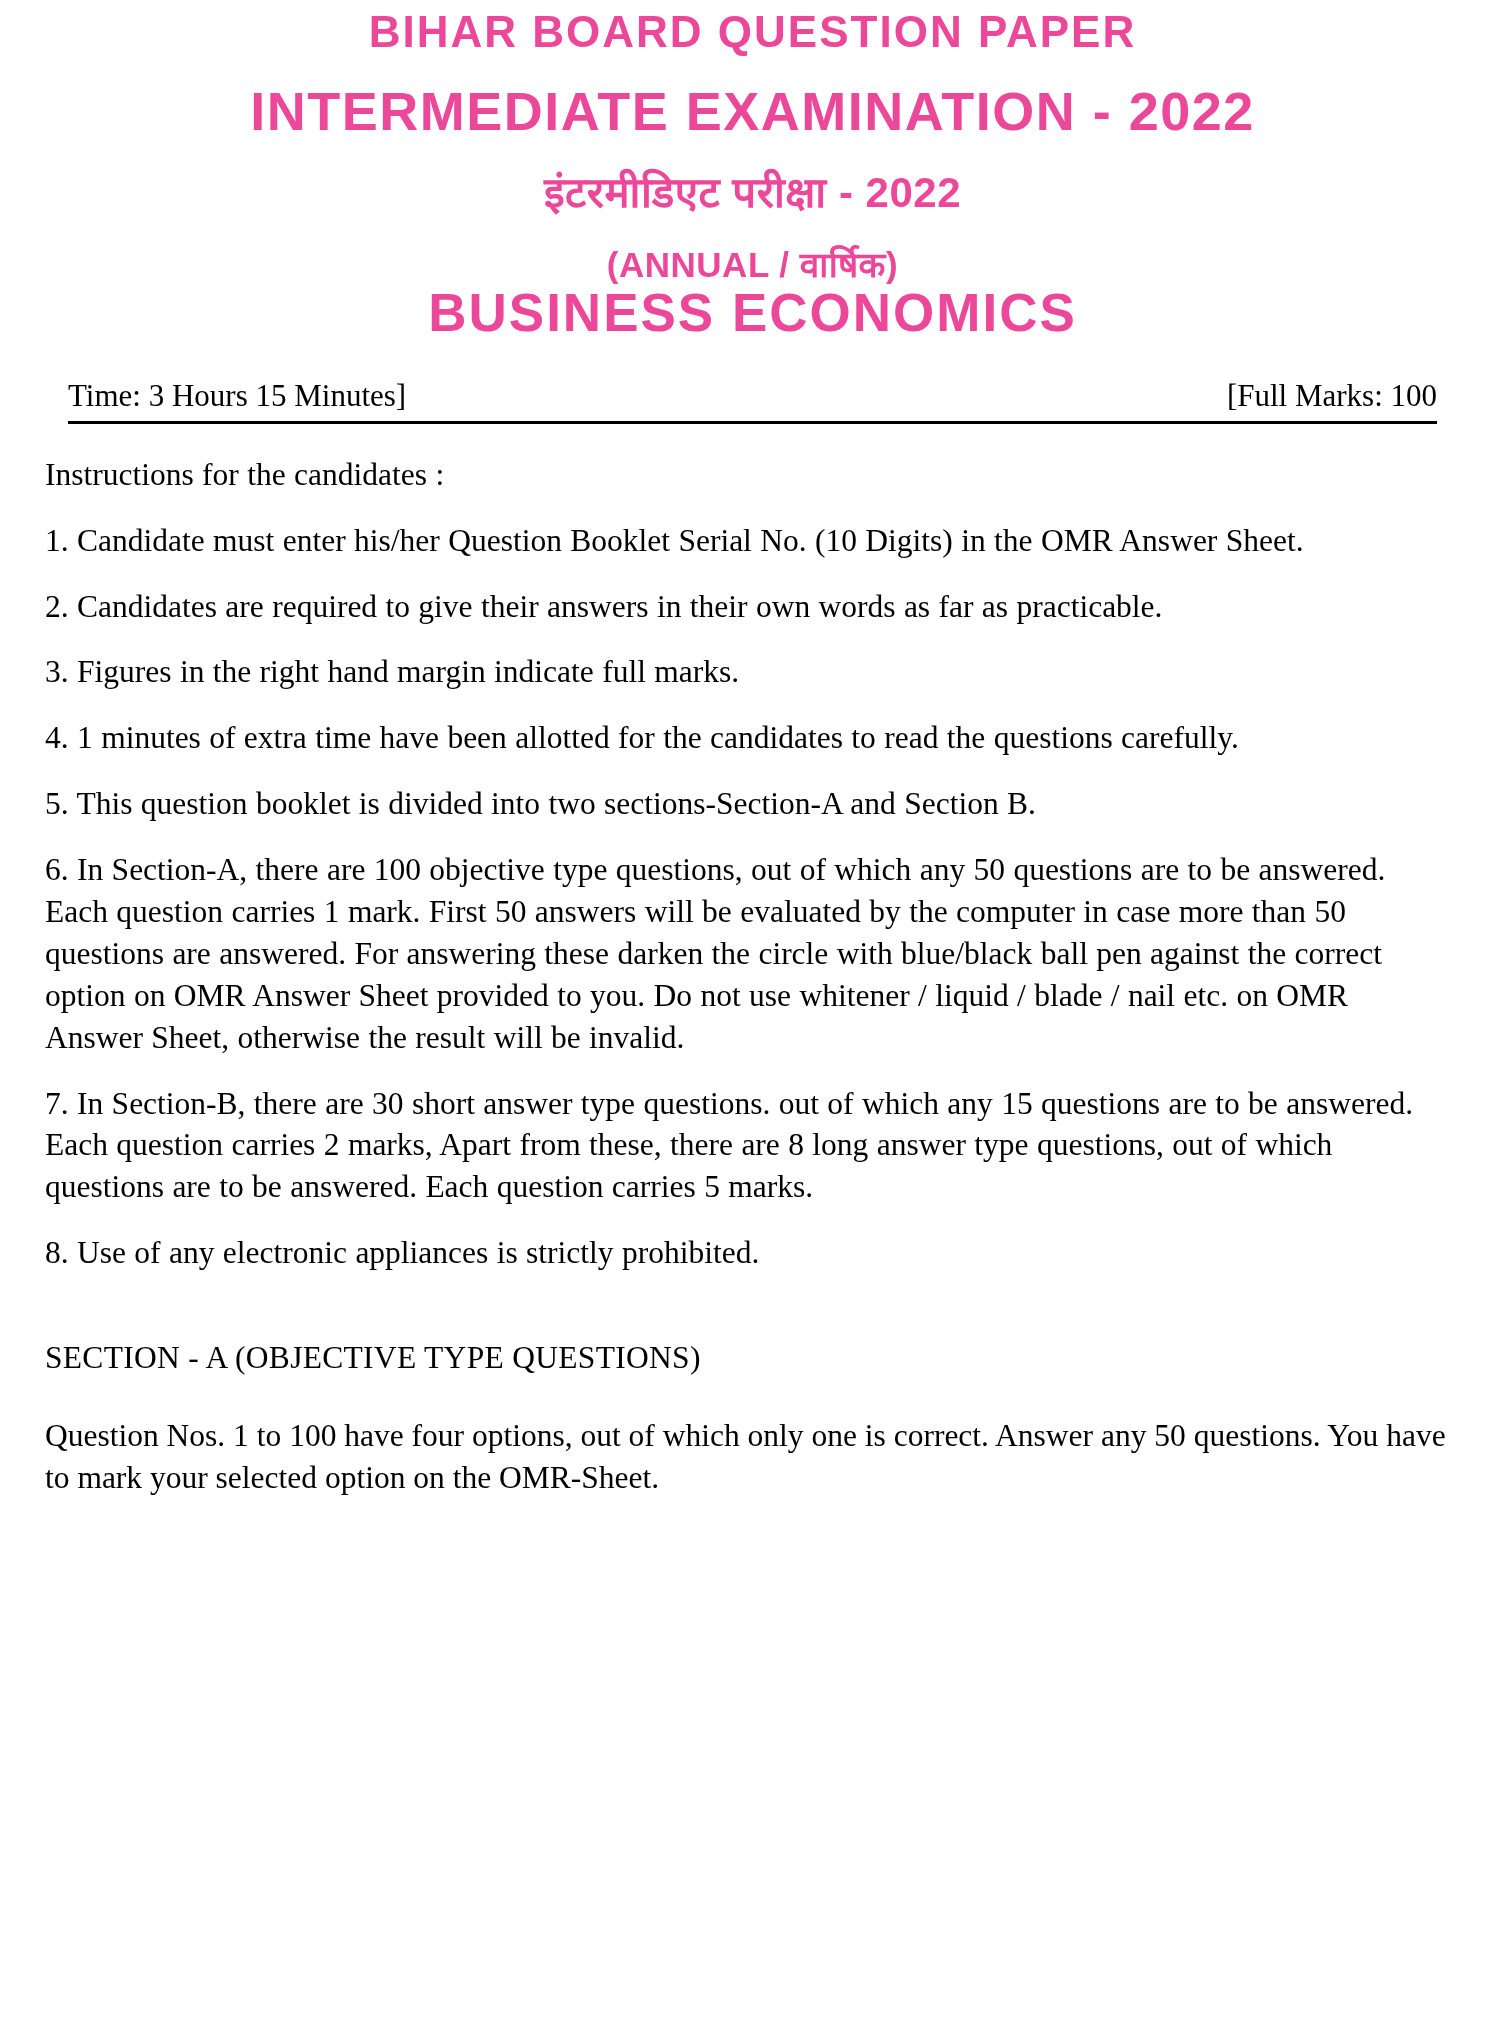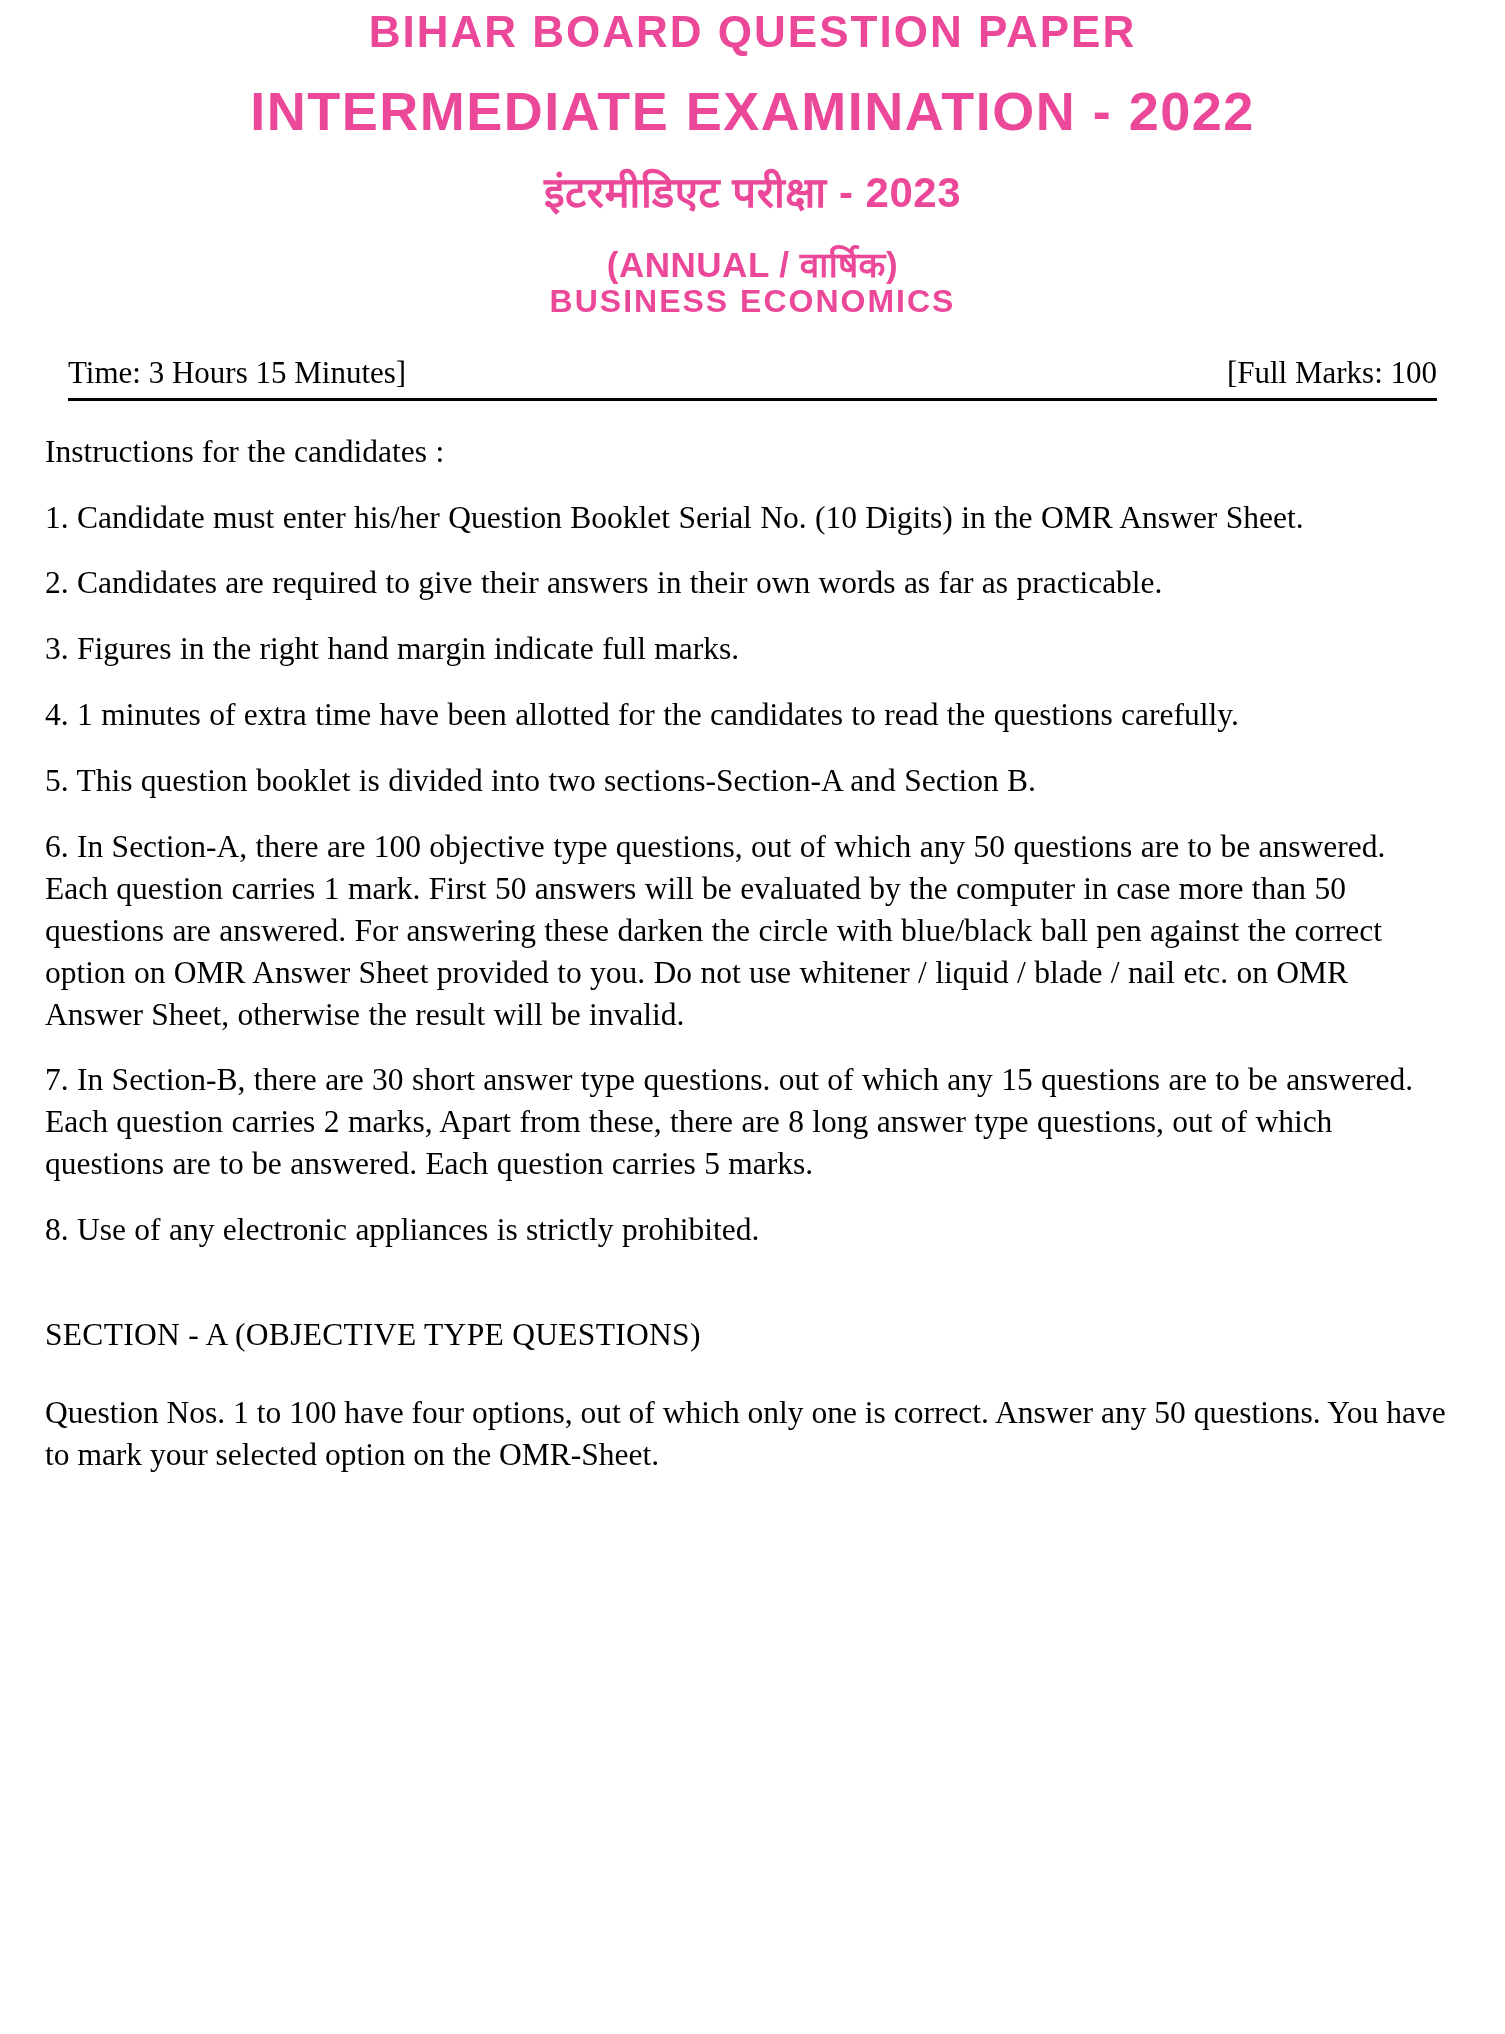--- a/index.html
+++ b/index.html
@@ -55,21 +55,21 @@
     letter-spacing: 0.5px;
     margin-bottom: 30px;
   }
 
   .mast-annual {
     font-size: 35px;
     letter-spacing: 0.5px;
   }
 
   .mast-subject {
-    font-size: 32px;
+    font-size: 53px;
     letter-spacing: 2px;
     margin-bottom: 24px;
   }
 
   
   .meta-strip {
     position: relative;
     margin: 0 68px 0 68px;
     border-bottom: 3px solid #000;
     padding-bottom: 8px;
@@ -117,21 +117,21 @@
   }
 </style>
 </head>
 <body>
 
 <div class="page">
 
   <div class="masthead">
     <div class="mast-line mast-board">BIHAR BOARD QUESTION PAPER</div>
     <div class="mast-line mast-exam">INTERMEDIATE EXAMINATION - 2022</div>
-    <div class="mast-line mast-exam-hi">इंटरमीडिएट परीक्षा - 2023</div>
+    <div class="mast-line mast-exam-hi">इंटरमीडिएट परीक्षा - 2022</div>
     <div class="mast-line mast-annual">(ANNUAL / वार्षिक)</div>
     <div class="mast-line mast-subject">BUSINESS ECONOMICS</div>
   </div>
 
   <div class="meta-strip">
     <div class="meta-inner">
       <span class="meta-time">Time: 3 Hours 15 Minutes]</span>
       <span class="meta-marks">[Full Marks: 100</span>
     </div>
   </div>

